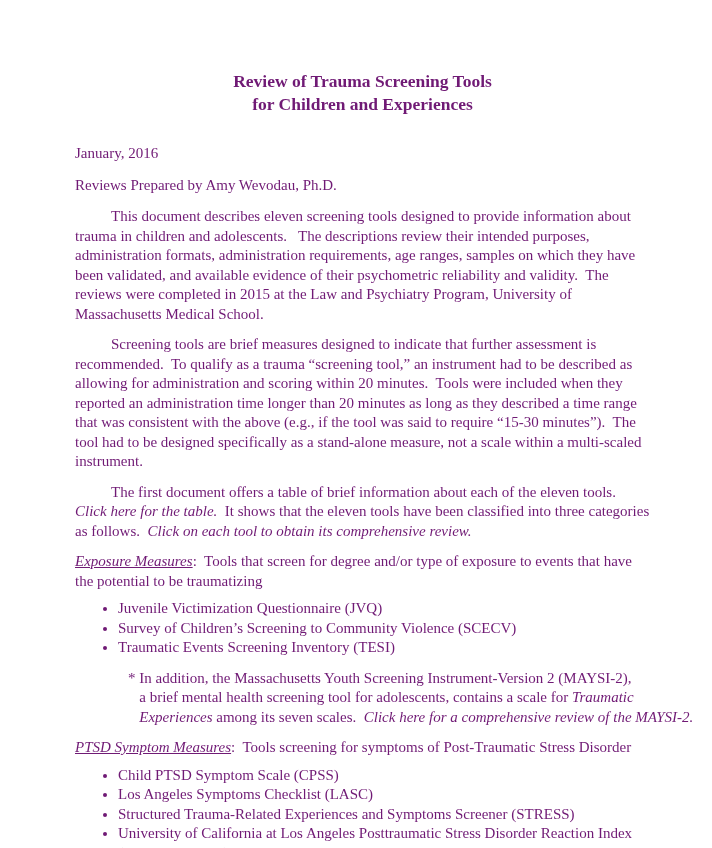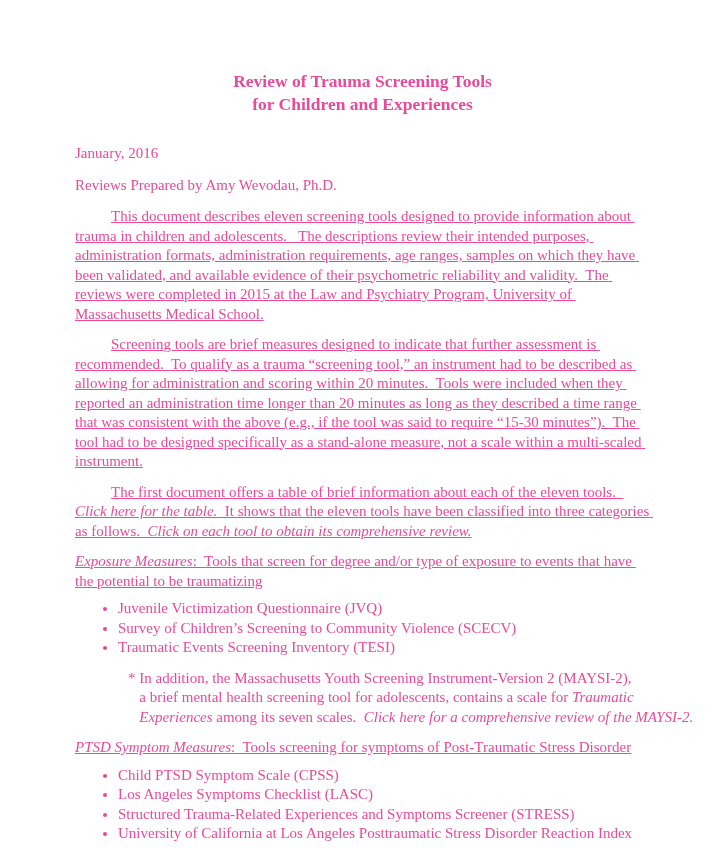--- a/index.html
+++ b/index.html
@@ -11,37 +11,36 @@
     position: relative;
     width: 712px;
     height: 848px;
     box-sizing: border-box;
     background: #ffffff;
     overflow: hidden;
     padding: 70px 62px 0 75px;
     font-family: "Liberation Serif", serif;
     font-size: 15px;
     line-height: 19.5px;
-    color: #ec4899;
+    color: #701a75;
   }
   h1.doc-title {
     font-size: 17.5px;
     line-height: 23px;
     font-weight: bold;
     text-align: center;
     margin: 0 0 28px 0;
   }
   p.center-line {
     margin: 0 0 12px 0;
     white-space: pre-wrap;
   }
   p.para {
     margin: 0 0 11px 0;
     white-space: pre-wrap;
-    text-decoration: underline;
   }
   p.indent { text-indent: 36px; }
   p.heading { margin: 0; }
   .it { font-style: italic; }
   .ul { text-decoration: underline; text-align: right; }
   ul.tools {
     margin: 8px 0 0 0;
     padding: 0 0 0 43px;
     list-style: disc outside;
   }

